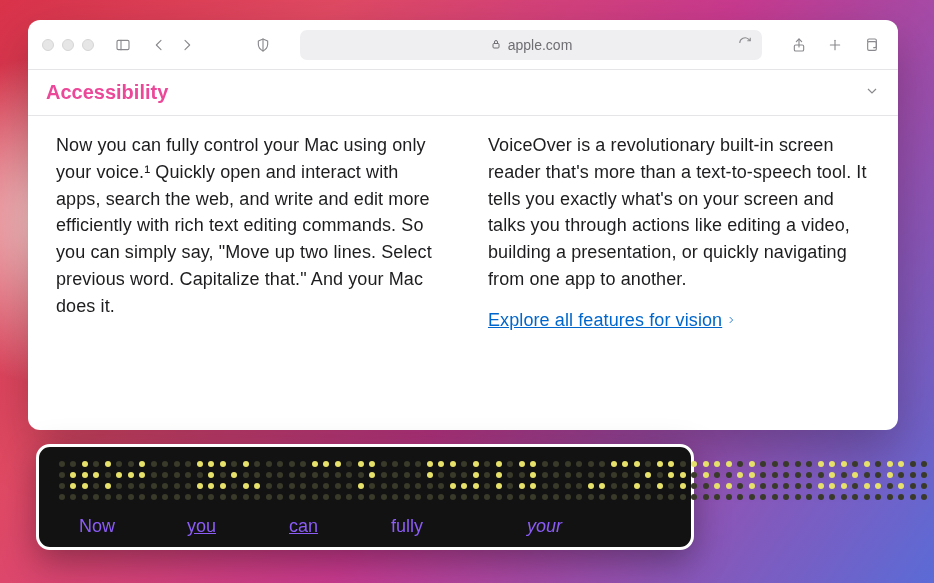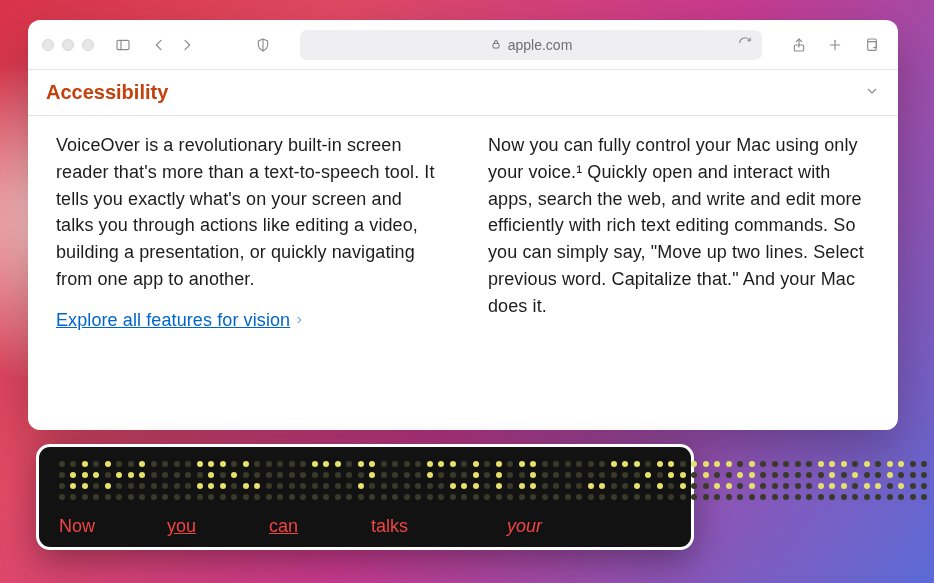--- a/index.html
+++ b/index.html
@@ -38,39 +38,39 @@
     color:#6e6e73; font-size:14px;
   }
   .addr .lock { margin-right:6px; }
   .addr .reload { position:absolute; right:10px; }
   .right-group { display:flex; gap:10px; }
   
   .section-bar {
     height:46px; display:flex; align-items:center; justify-content:space-between;
     padding:0 18px; border-bottom:1px solid #e5e5e7;
   }
-  .section-title { font-size:20px; font-weight:700; color:#c2410c; }
+  .section-title { font-size:20px; font-weight:700; color:#ec4899; }
   .chev svg { stroke:#8a8a8e; stroke-width:1.8; fill:none; width:16px; height:16px; }
   .content { flex:1; display:flex; padding:16px 26px 18px 28px; gap:48px; }
   .col { flex:1; font-size:18px; line-height:1.49; color:#1d1d1f; letter-spacing:.1px; }
   .link { color:#0066cc; font-size:18px; margin-top:14px; display:inline-flex; align-items:center; gap:4px; }
   .link svg { stroke:#0066cc; stroke-width:2; fill:none; width:10px; height:10px; }
 
   
   .braille {
     position:absolute; left:36px; top:444px; width:658px; height:106px;
     background:#121212; border-radius:14px; border:3px solid #fff;
     box-shadow: 0 12px 34px rgba(0,0,0,.35);
     padding:14px 20px 10px 20px; display:flex; flex-direction:column; justify-content:space-between;
   }
   .b-cells { display:flex; gap:6px; }
   .cell { display:grid; grid-template-columns:repeat(2,6px); grid-template-rows:repeat(4,6px); gap:5px 5px; }
   .cell span { width:6px; height:6px; border-radius:50%; background:#3a3a2a; }
   .cell span.on { background:#e6e16a; }
-  .b-words { display:flex; color:#ef4444; font-size:18px; }
+  .b-words { display:flex; color:#8b5cf6; font-size:18px;margin-left:20px; }
   .b-words div { text-align:left; }
 </style>
 </head>
 <body>
 
 <div class="window">
   <div class="toolbar">
     <div class="traffic">
       <div class="dot"></div>
       <div class="dot"></div>
@@ -137,31 +137,31 @@
 
   <div class="section-bar">
     <div class="section-title">Accessibility</div>
     <div class="chev"><svg viewBox="0 0 24 24">
           <polyline points="6 9 12 15 18 9"></polyline>
         </svg></div>
   </div>
 
   <div class="content">
     <div class="col">
+      <span>Now you can fully control your Mac using only your voice.¹ Quickly open and interact with apps, search the web, and write and edit more efficiently with rich text editing commands. So you can simply say, "Move up two lines. Select previous word. Capitalize that." And your Mac does it.</span>
+    </div>
+    <div class="col">
       <span>VoiceOver is a revolutionary built-in screen reader that's more than a text-to-speech tool. It tells you exactly what's on your screen and talks you through actions like editing a video, building a presentation, or quickly navigating from one app to another.</span>
       <a class="link" href="#">
         <span>Explore all features for vision</span>
         <svg viewBox="0 0 24 24">
             <polyline points="9 5 16 12 9 19"></polyline>
           </svg>
       </a>
     </div>
-    <div class="col">
-      <span>Now you can fully control your Mac using only your voice.¹ Quickly open and interact with apps, search the web, and write and edit more efficiently with rich text editing commands. So you can simply say, "Move up two lines. Select previous word. Capitalize that." And your Mac does it.</span>
-    </div>
   </div>
 </div>
 
 <div class="braille">
   <div class="b-cells" id="bcells">
       <div class="cell">
         <span></span>
         <span></span>
         <span></span>
         <span class="on"></span>
@@ -538,16 +538,16 @@
         <span></span>
         <span></span>
         <span></span>
         <span></span>
       </div>
     </div>
   <div class="b-words" id="bwords">
       <div style="width: 108px;">Now</div>
       <div style="width: 102px; text-decoration: underline;">you</div>
       <div style="width: 102px; text-decoration: underline;">can</div>
-      <div style="width: 136px;">talks</div>
+      <div style="width: 136px;">fully</div>
       <div style="width: 70px; font-style: italic;">your</div>
     </div>
 </div>
 
 </body></html>

